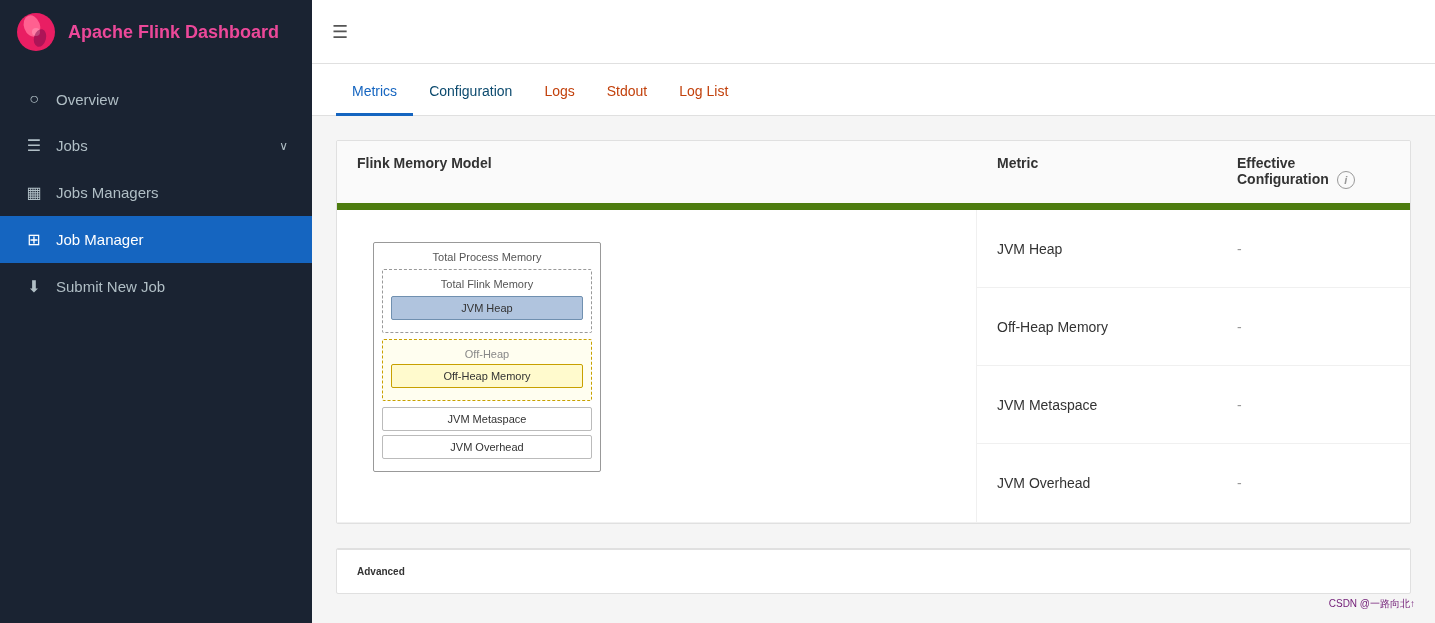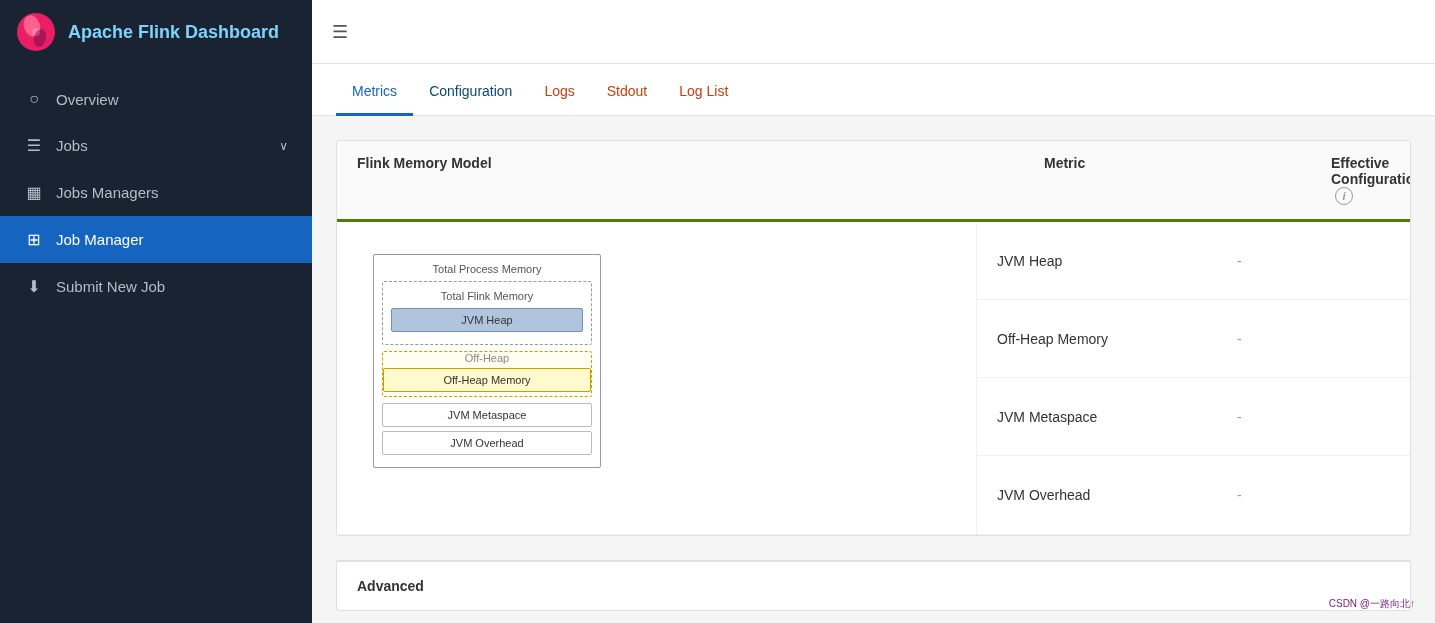--- a/index.html
+++ b/index.html
@@ -24,21 +24,21 @@
       gap: 12px;
     }
     .sidebar-logo {
       width: 40px;
       height: 40px;
       flex-shrink: 0;
     }
     .sidebar-title {
       font-size: 18px;
       font-weight: 600;
-      color: #7dd3fc;
+      color: #ec4899;
     }
     .sidebar-nav {
       flex: 1;
       padding-top: 12px;
     }
     .nav-item {
       display: flex;
       align-items: center;
       padding: 14px 24px;
       cursor: pointer;
@@ -112,22 +112,21 @@
     .table-section {
       background: #fff;
       margin: 24px;
       border: 1px solid #e0e0e0;
       border-radius: 2px;
     }
     .table-header {
       display: grid;
       grid-template-columns: 640px 240px 1fr;
       background: #fafafa;
-      border-bottom: 3px solid #4d7c0f;
-      gap: 47px;
+      border-bottom: 7px solid #4d7c0f;
     }
     .th {
       padding: 14px 20px;
       font-size: 14px;
       font-weight: 600;
       color: #333;
     }
     .td {
       padding: 14px 20px;
       font-size: 14px;
@@ -189,21 +188,21 @@
       background: #fffacd;
       border: 1.5px solid #c8a000;
     }
     .mem-block.plain {
       background: #fff;
       border: 1px solid #bbb;
     }
     .mem-offheap-outer {
       border: 1.5px dashed #c8a000;
       border-radius: 2px;
-      padding: 0;
+      padding: 8px;
       margin-bottom: 4px;
       background: #fffef0;
     }
     .mem-offheap-label {
       text-align: center;
       font-size: 11px;
       color: #888;
       margin-bottom: 4px;
     }
 
@@ -211,21 +210,21 @@
     .td-diagram {
       padding: 16px 20px;
       display: flex;
       align-items: center;
     }
 
     
     .advanced-label {
       padding: 16px 20px;
       font-weight: 600;
-      font-size: 14px;
+      font-size: 10px;
       color: #333;
       border-top: 1px solid #e0e0e0;
     }
 
     
     .watermark {
       position: fixed;
       bottom: 12px;
       right: 20px;
       font-size: 10px;

